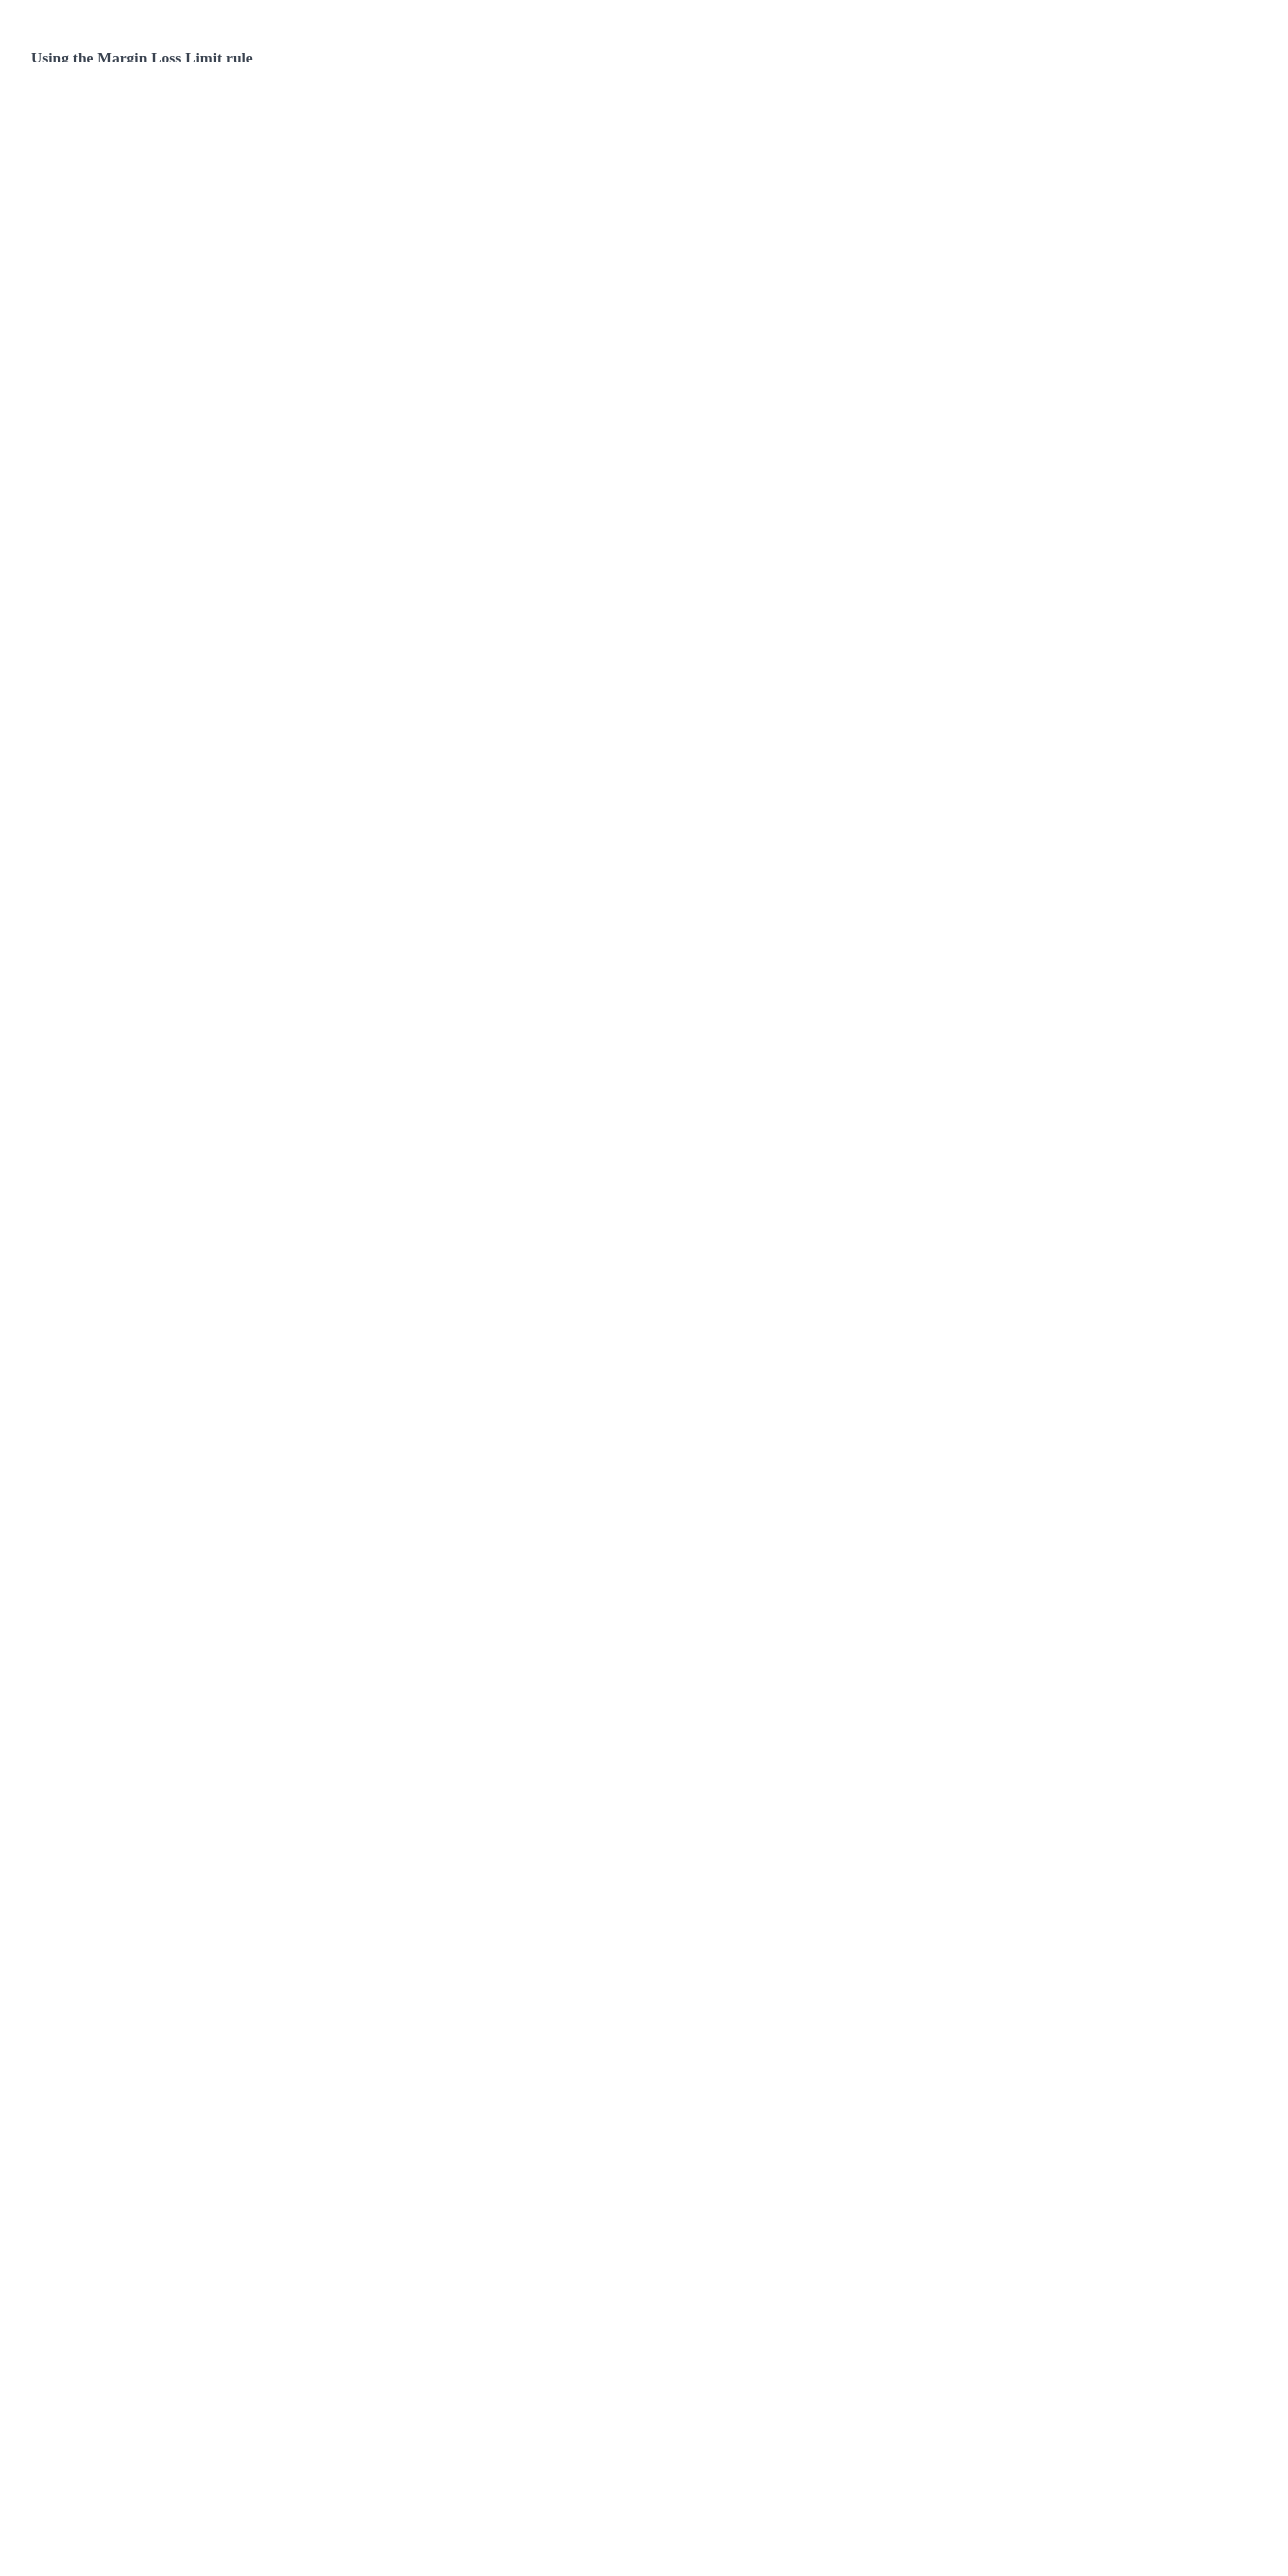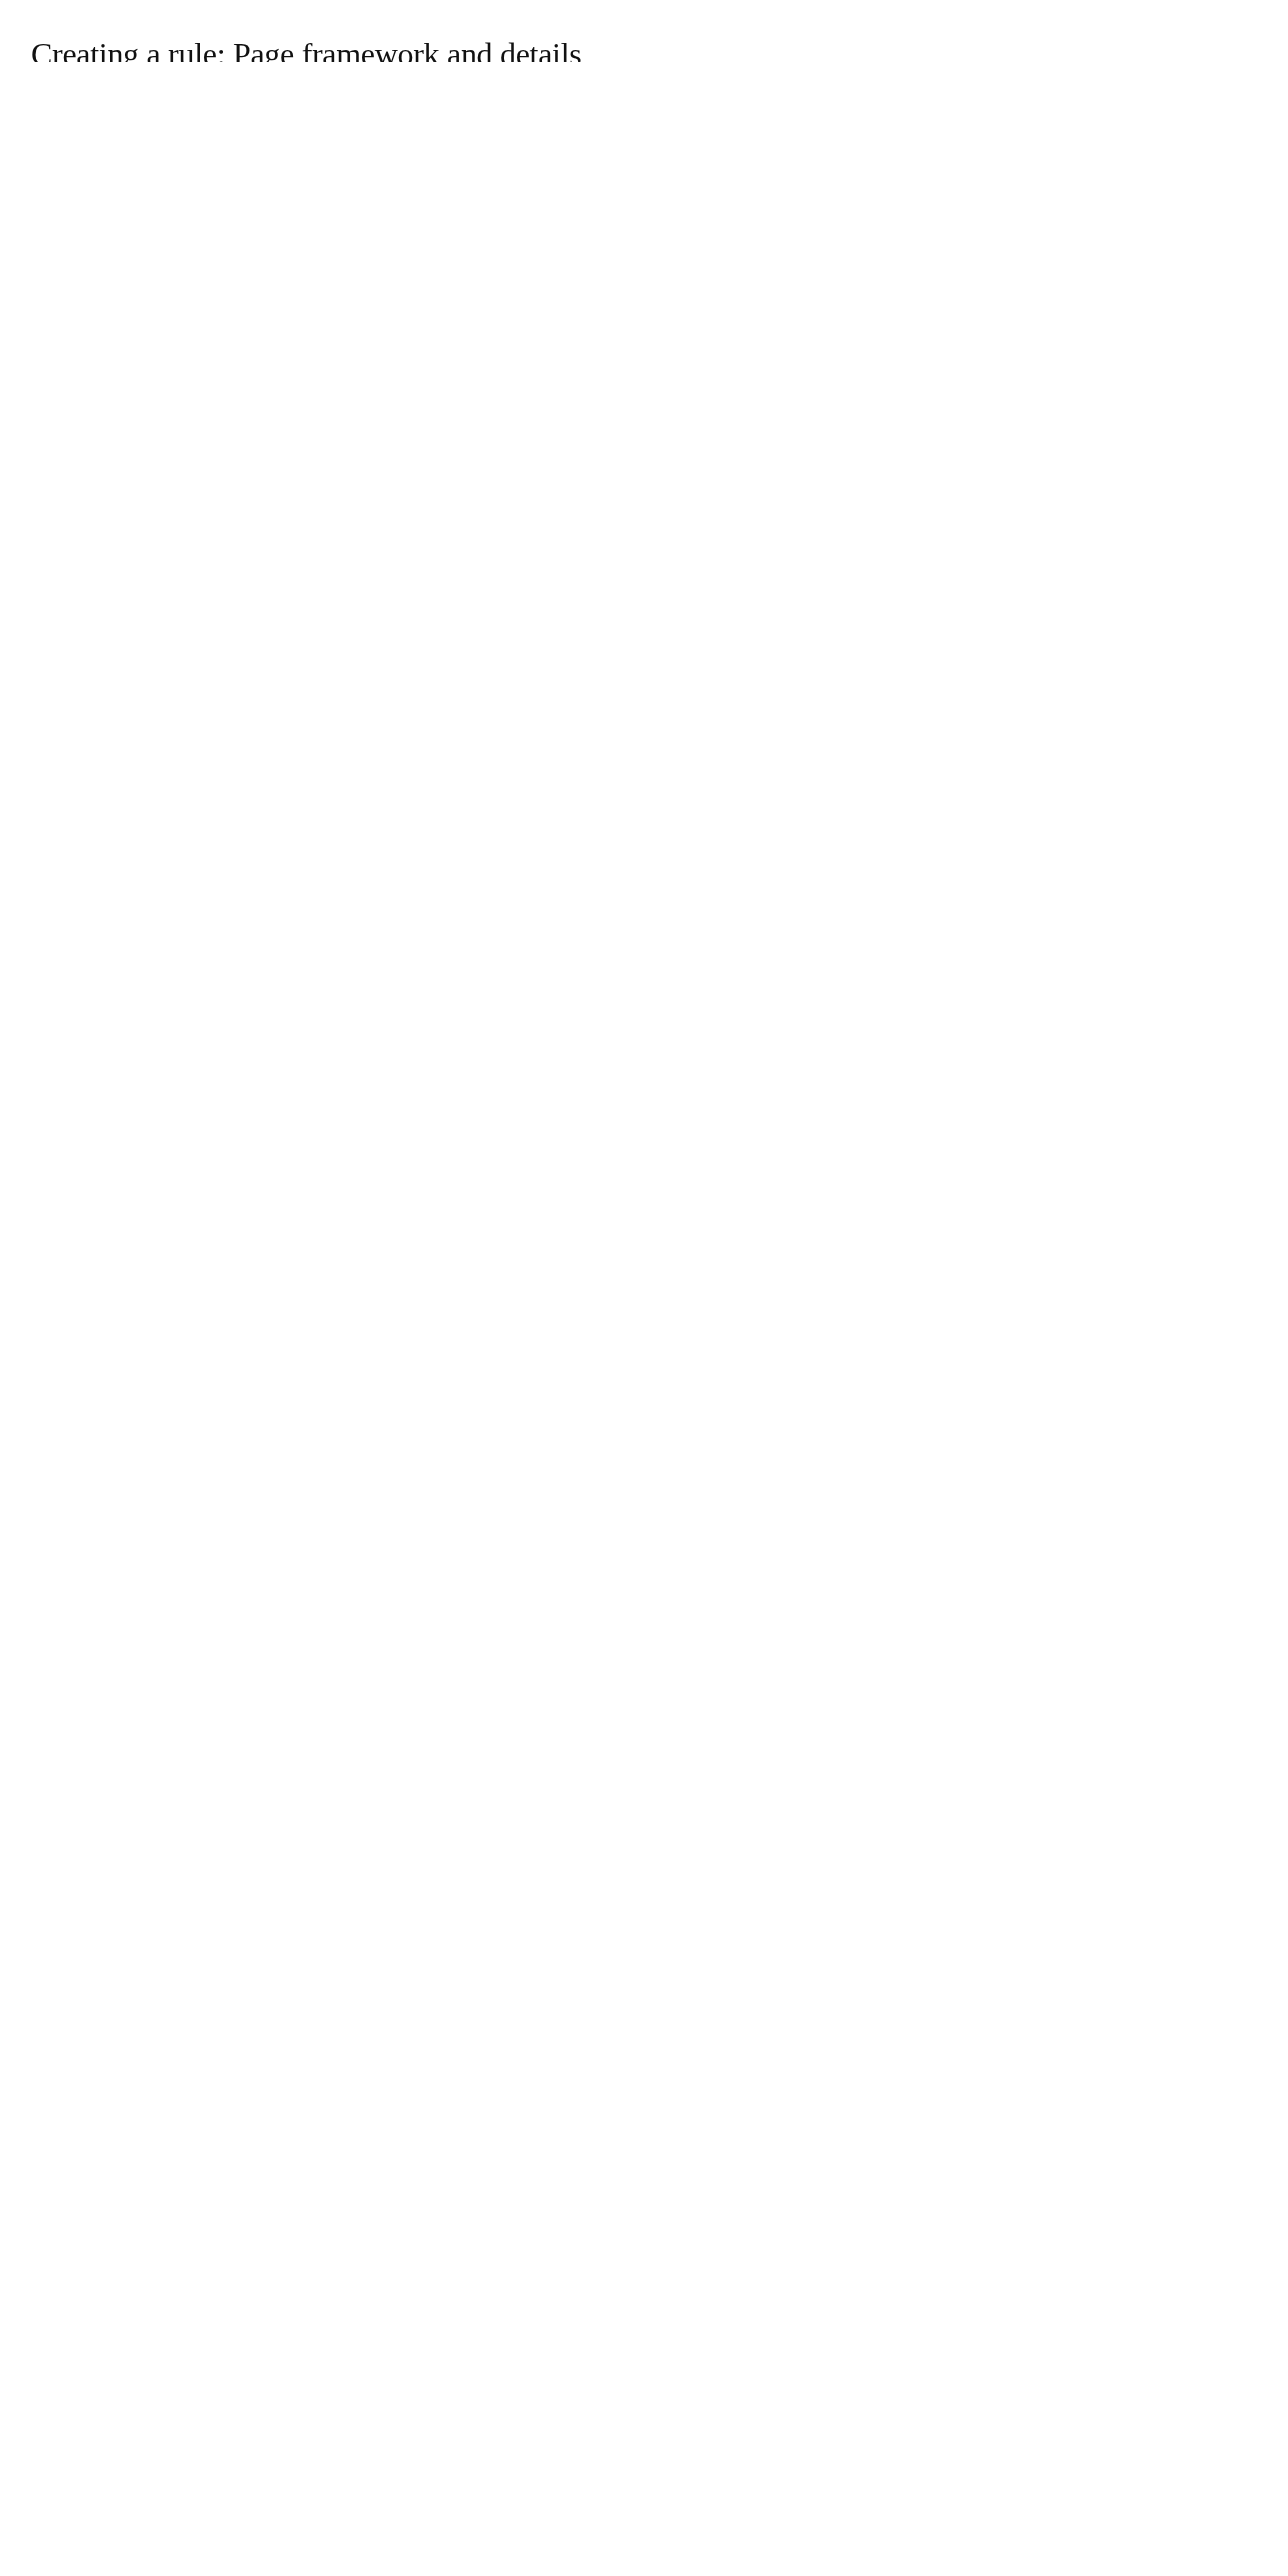--- a/index.html
+++ b/index.html
@@ -108,21 +108,20 @@
   .demo-inner { flex:1; border:0.5px solid #eceff1; border-radius:2.1px; padding:4.1px 5.2px; display:flex; gap:5.2px; }
   .demo-lbl { font-family:"Liberation Sans", sans-serif; font-size:8.8px; color:#16202a; }
   .demo-val { font-family:"Liberation Sans", sans-serif; background:#cdf0e2; color:#0d2b22; font-size:8.8px; font-weight:700; border-radius:10.3px; padding:1.5px 6.2px; }
 </style>
 </head>
 <body>
 
 <div class="page">
 
   <div class="hdr">
-    <h1 class="doc-title">Creating a rule: Page framework and details</h1>
     <div class="doc-sub">Using the Margin Loss Limit rule</div>
   </div>
 
   <div class="colL" style="top:155px;">
     <div class="sec-h1">Page framework</div>
     <p class="body-p">We needed to created new nomenclature to define the various elements of the new product.</p>
     <div class="sec-h2" style="margin-top:24px;">Rule</div>
     <p class="body-p">A rule is a templated or automated set of criteria that determine a given tender's acceptance or pricing outcome.</p>
     <p class="body-p">A rule is made up of conditions and an outcome.</p>
     <ul class="bullets" style="margin-top:17.5px;">

